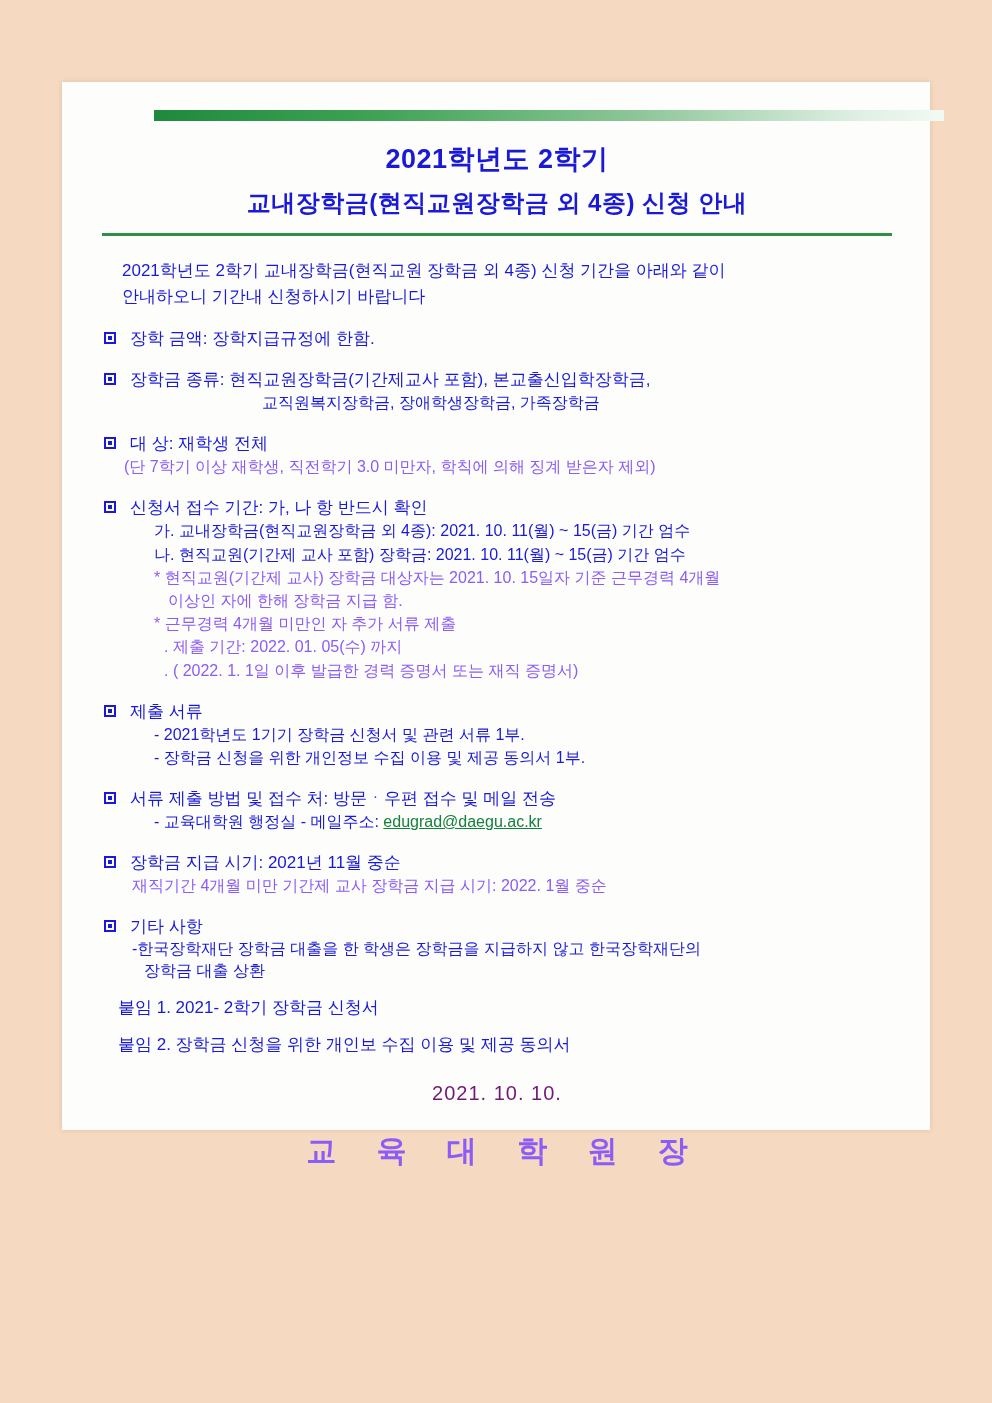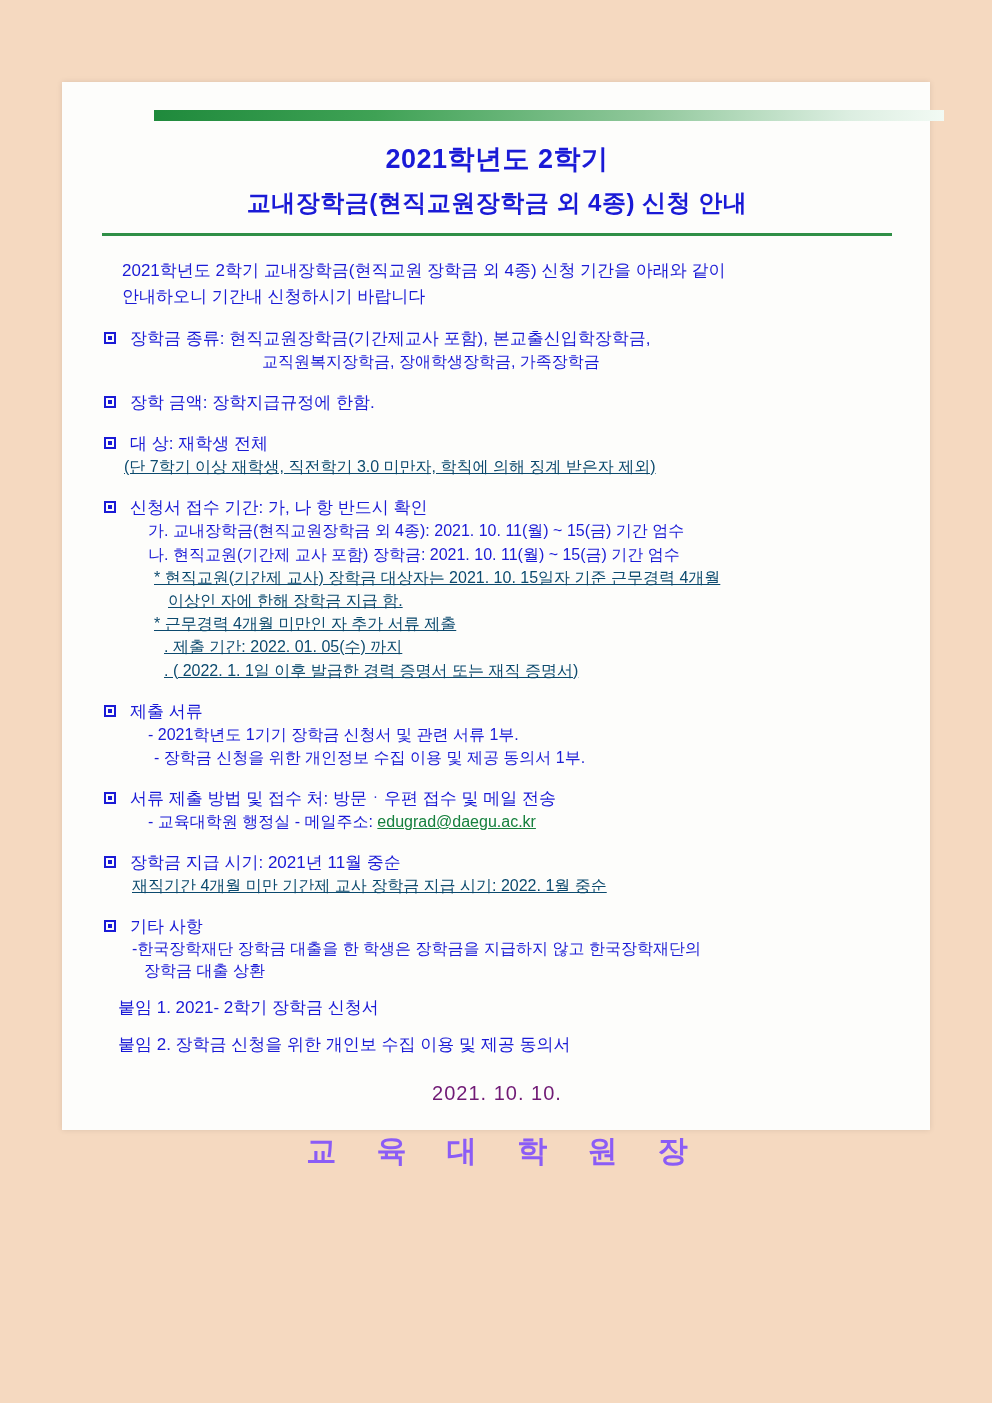--- a/index.html
+++ b/index.html
@@ -96,25 +96,24 @@
   .item-head {
     color: #1a1ad6;
     font-size: 17px;
     font-weight: normal;
   }
   .sub {
     color: #1a1ad6;
     font-size: 16px;
     line-height: 1.45;
   }
-  .sub.indent1 { margin-left: 18px; }
+  .sub.indent1 { margin-left: 24px; }
   .sub.indent3 { margin-left: 24px; }
   .red {
-    color: #0c4a6e;
-    text-decoration: underline;
+    color: #8b5cf6;
   }
   .tight { line-height: 1.35; }
   .mailto {
     color: #15803d;
     text-decoration: underline;
   }
   .attach {
     margin-top: 14px;
     margin-left: 26px;
     color: #1a1ad6;
@@ -152,27 +151,27 @@
       <div class="title-rule"></div>
     </div>
 
     <div class="intro">
       <div>2021학년도 2학기 교내장학금(현직교원 장학금 외 4종) 신청 기간을 아래와 같이</div>
       <div>안내하오니 기간내 신청하시기 바랍니다</div>
     </div>
 
     <div class="item">
       <span class="bullet"></span>
+      <div class="item-head">장학 금액: 장학지급규정에 한함.</div>
+    </div>
+
+    <div class="item">
+      <span class="bullet"></span>
       <div class="item-head">장학금 종류: 현직교원장학금(기간제교사 포함), 본교출신입학장학금,</div>
       <div class="sub" style="margin-left:132px;">교직원복지장학금, 장애학생장학금, 가족장학금</div>
-    </div>
-
-    <div class="item">
-      <span class="bullet"></span>
-      <div class="item-head">장학 금액: 장학지급규정에 한함.</div>
     </div>
 
     <div class="item">
       <span class="bullet"></span>
       <div class="item-head">대 상: 재학생 전체</div>
       <div class="sub red" style="margin-left:-6px;">(단 7학기 이상 재학생, 직전학기 3.0 미만자, 학칙에 의해 징계 받은자 제외)</div>
     </div>
 
     <div class="item">
       <span class="bullet"></span>

